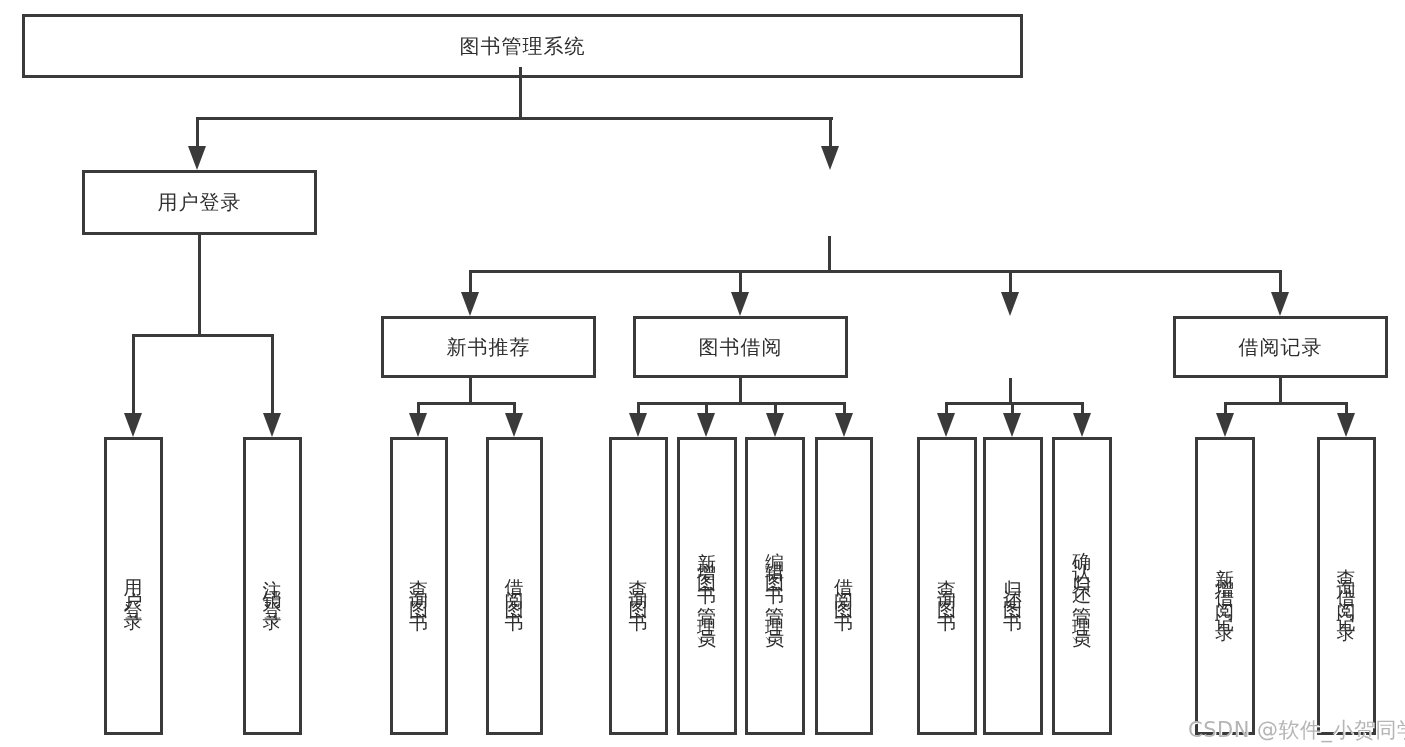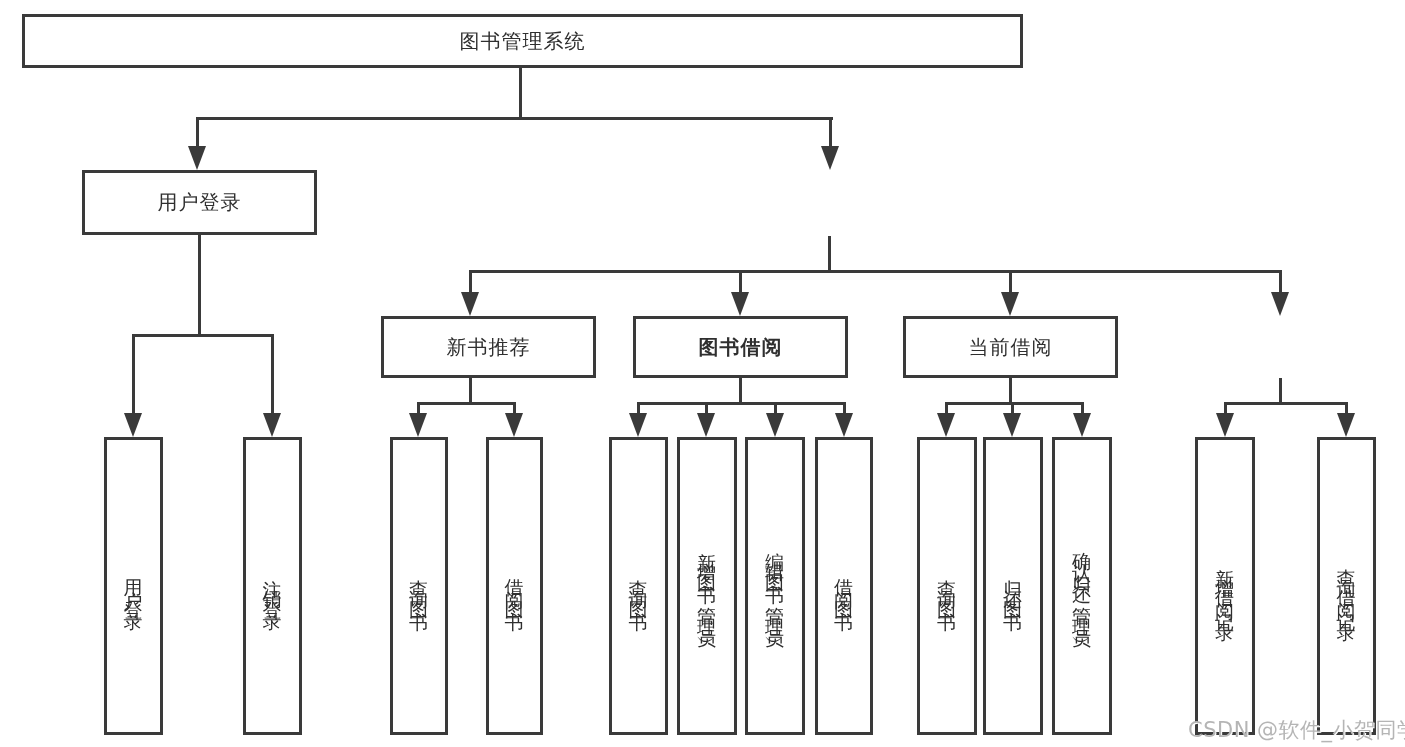--- a/index.html
+++ b/index.html
@@ -51,41 +51,41 @@
     z-index:10;
     white-space:nowrap;
     text-shadow:1px 1px 0 #ffffff;
   }
 </style>
 </head>
 <body>
 
 <div id="canvas">
 
-  <div class="node" style="left:22px;top:14px;width:1001px;height:54px;text-align:center;">
+  <div class="node" style="left:22px;top:14px;width:1001px;height:64px;text-align:center;">
     <span>图书管理系统</span>
   </div>
 
   <div class="node" style="left:82px;top:170px;width:235px;height:65px;">
     <span>用户登录</span>
   </div>
 
 
   <div class="node" style="left:363px;top:316px;width:215px;height:62px;margin-left:18px;">
     <span>新书推荐</span>
   </div>
 
-  <div class="node" style="left:633px;top:316px;width:215px;height:62px;font-weight:bold;">
+  <div class="node" style="left:633px;top:316px;width:215px;height:62px;">
     <span>图书借阅</span>
   </div>
 
-  <div class="node" style="left:903px;top:316px;width:215px;height:62px;">
-    <span>当前借阅</span>
+
+  <div class="node" style="left:1173px;top:316px;width:215px;height:62px;">
+    <span>借阅记录</span>
   </div>
-
 
   <div class="node leaf" style="left:104px;top:437px;width:59px;height:298px;">
     <span class="vtext">用户登录</span>
   </div>
   <div class="node leaf" style="left:243px;top:437px;width:59px;height:298px;">
     <span class="vtext">注销登录</span>
   </div>
 
   <div class="node leaf" style="left:390px;top:437px;width:58px;height:298px;">
     <span class="vtext">查询图书</span>

